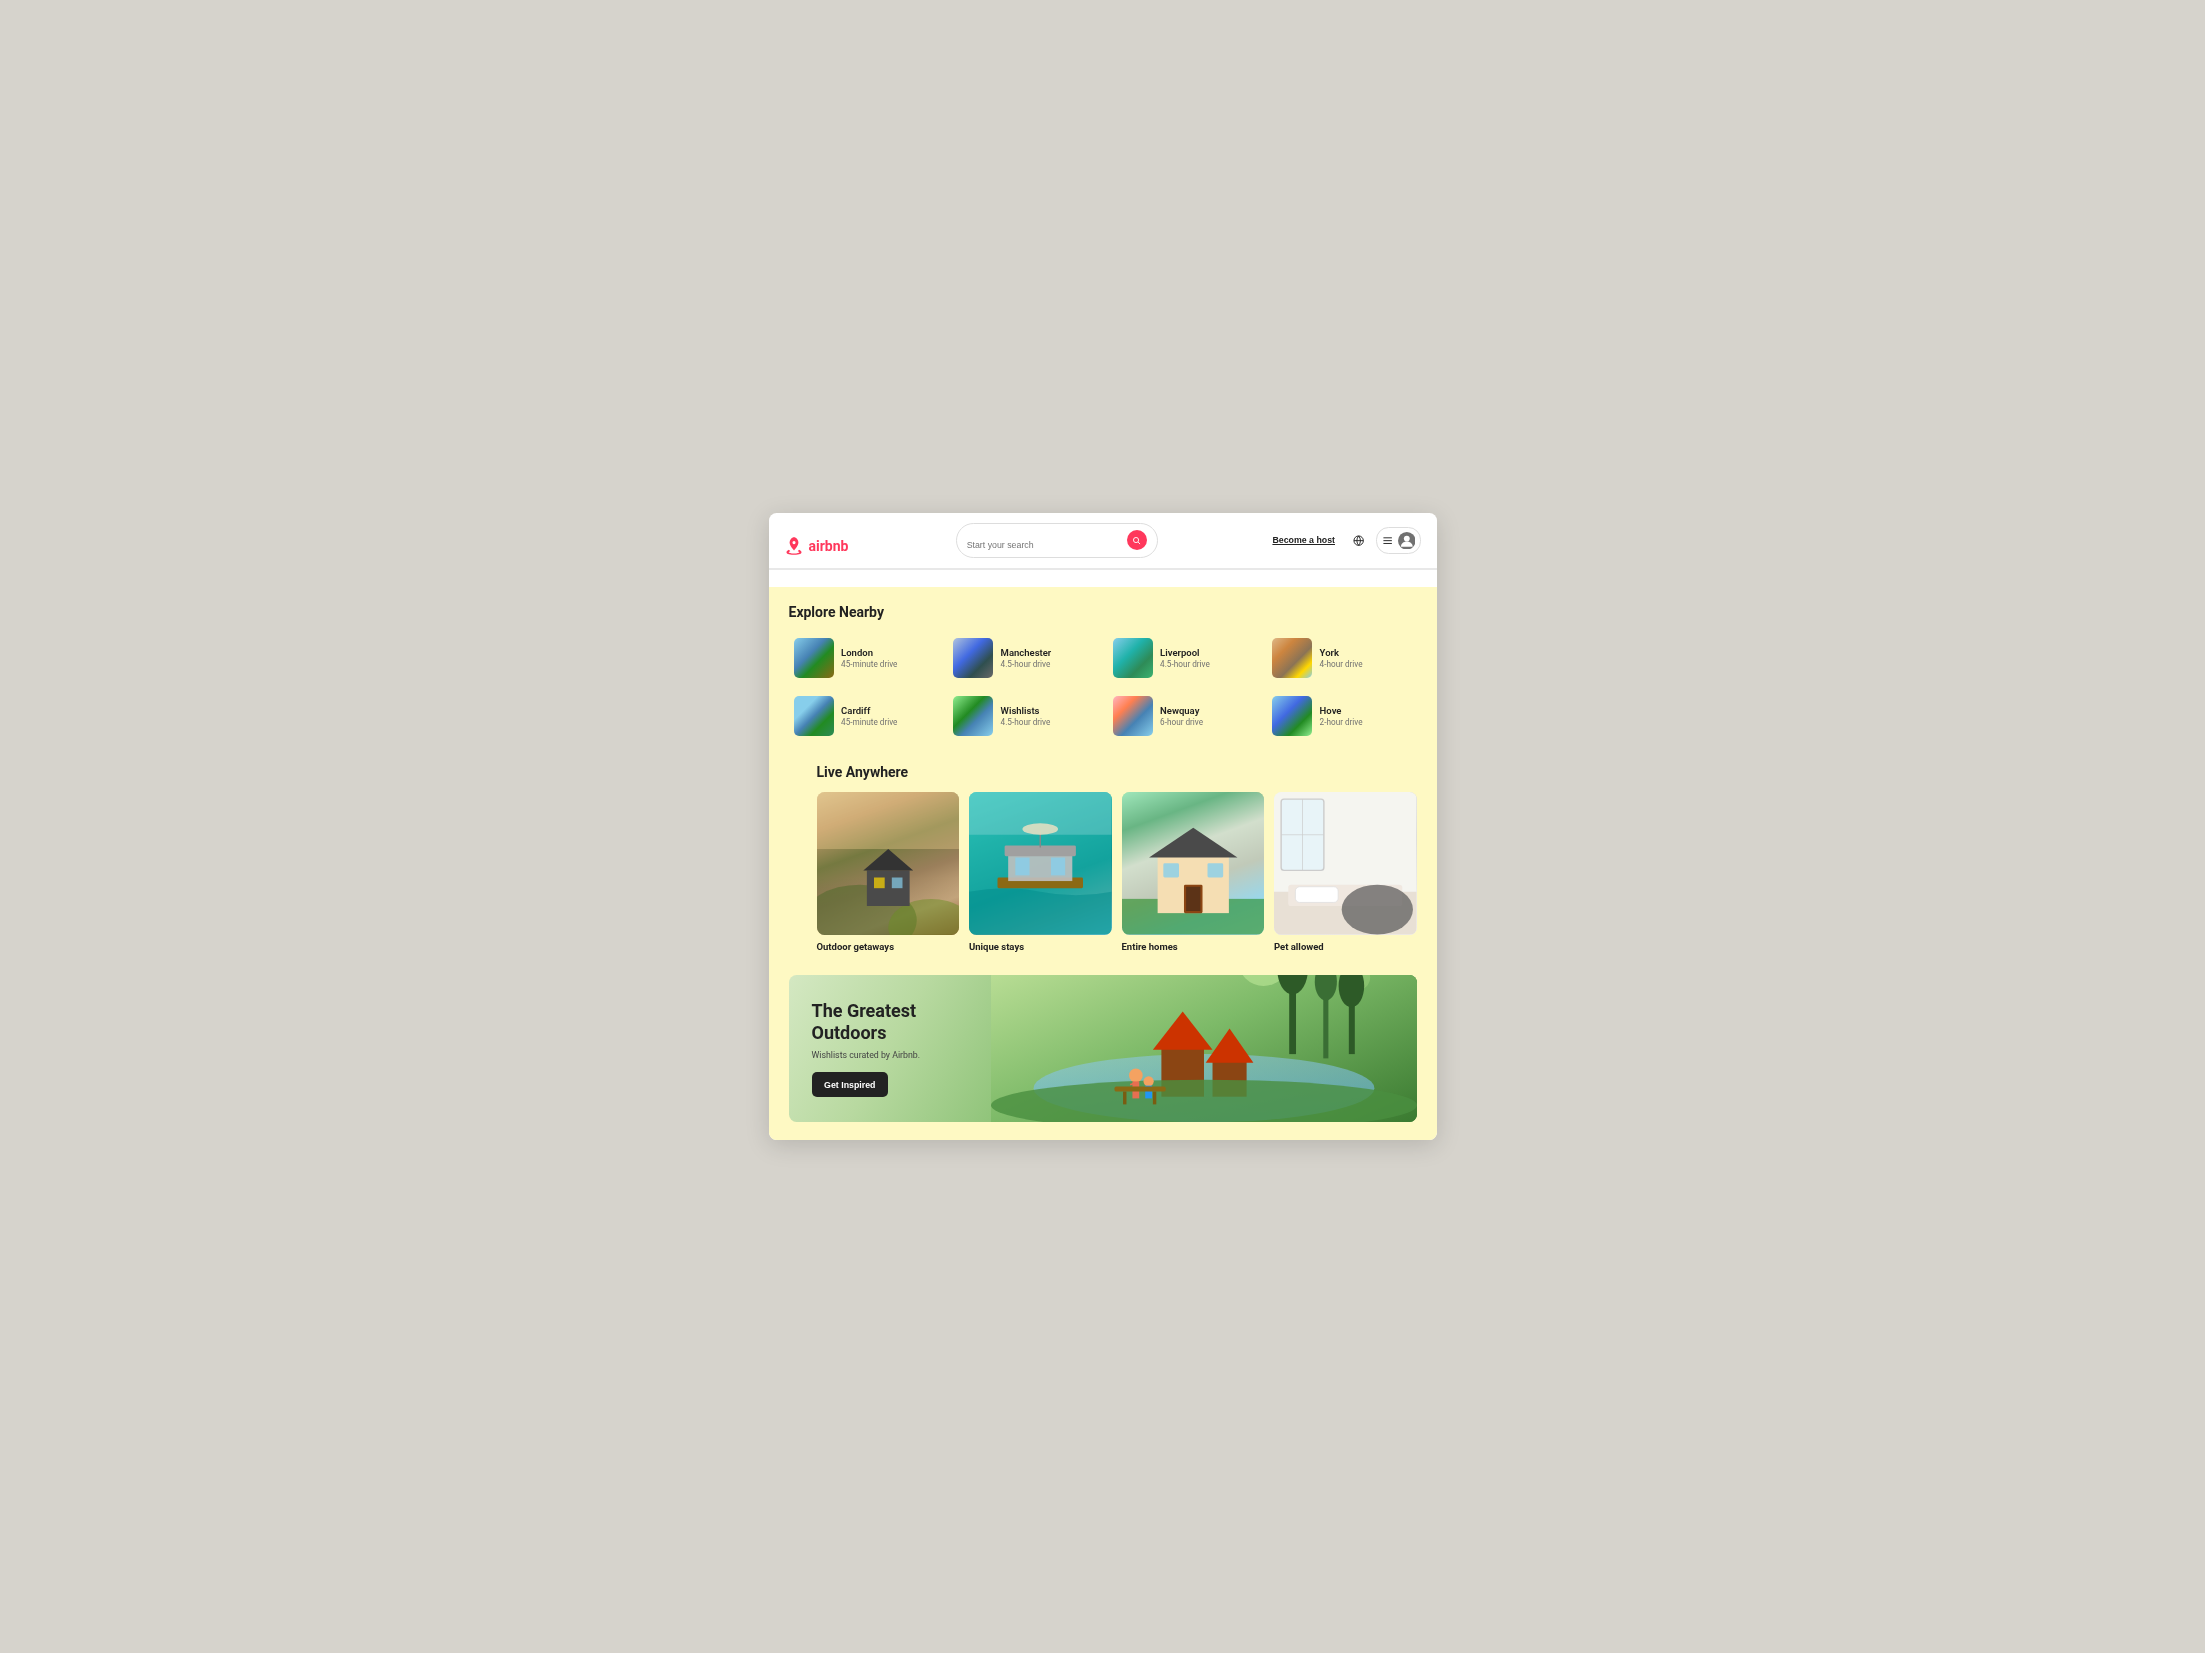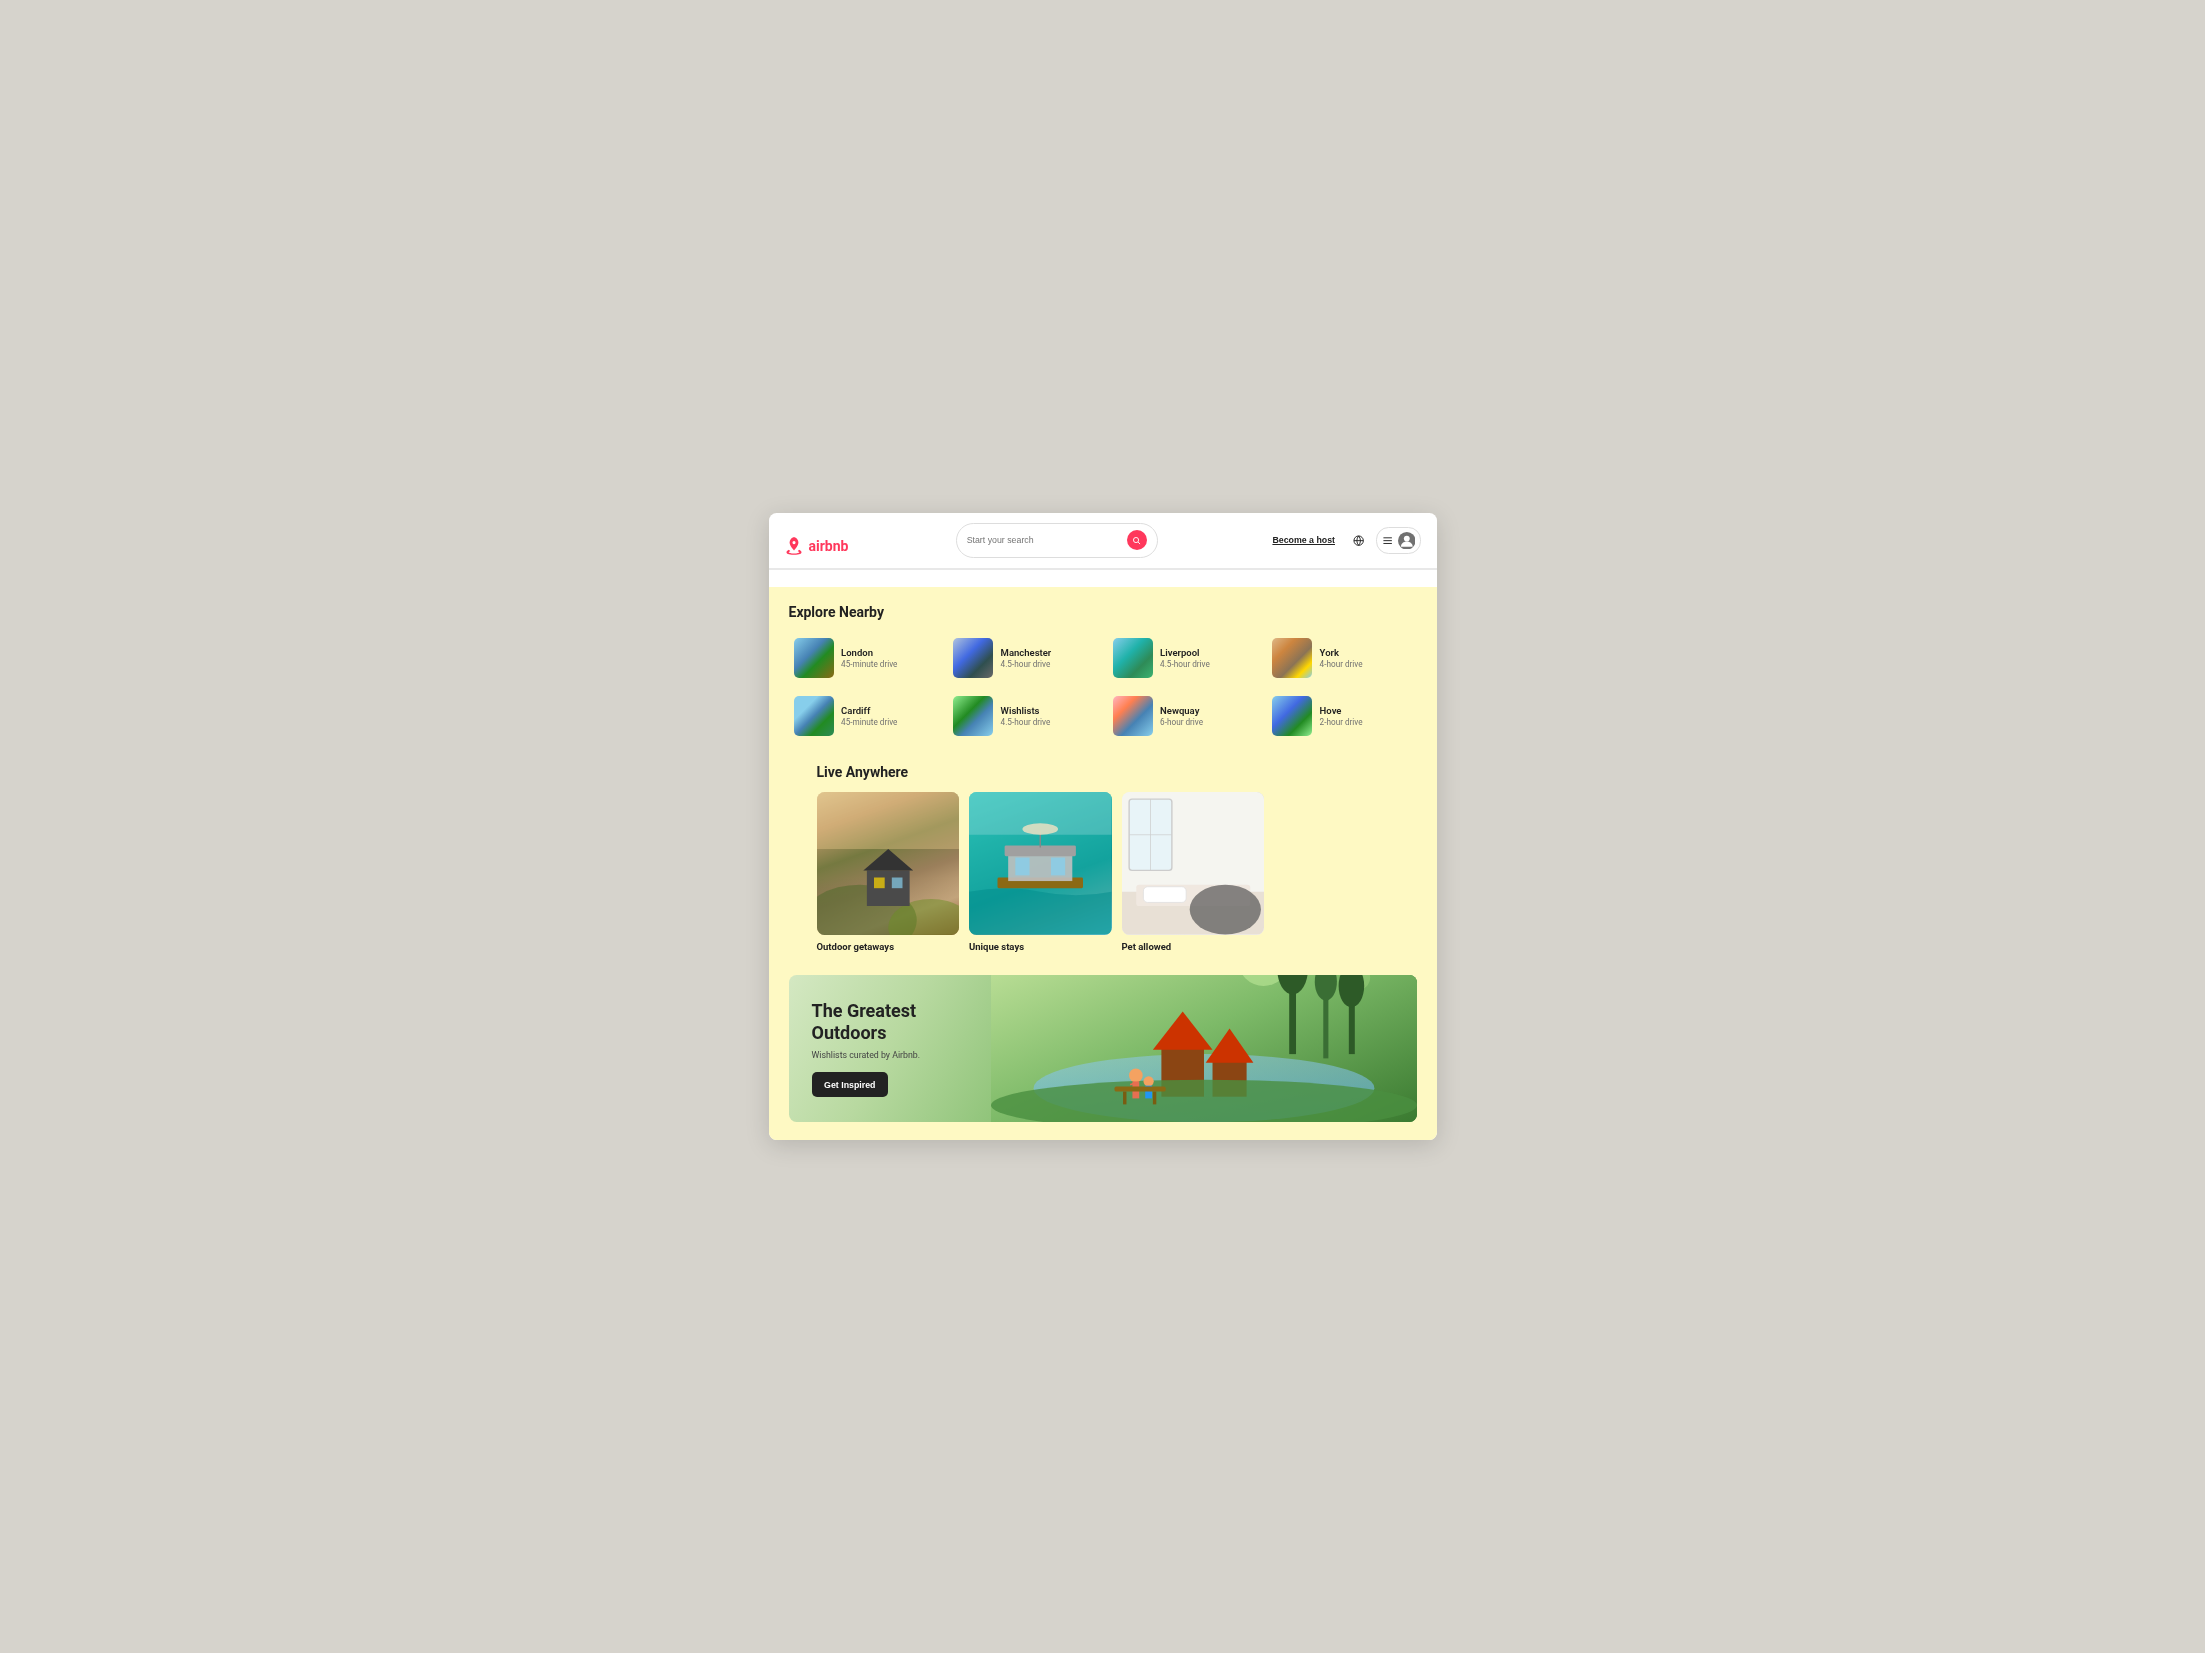--- a/index.html
+++ b/index.html
@@ -39,21 +39,21 @@
       width: 20px;
       height: 20px;
     }
     .logo-text {
       font-size: 14px;
       font-weight: 700;
       color: #FF385C;
     }
     .search-bar {
       display: flex;
-      align-items: center;
+      align-items: flex-end;
       border: 0.6px solid #ddd;
       border-radius: 25px;
       padding: 6.3px 10px;
       gap: 5px;
       width: 202px;
     }
     .search-bar input {
       border: none;
       outline: none;
       font-size: 8.8px;
@@ -425,20 +425,42 @@
 
               <line x1="100" y1="55" x2="100" y2="78" stroke="#888" stroke-width="2"></line>
               <ellipse cx="100" cy="52" rx="25" ry="8" fill="#F5DEB3" opacity="0.9"></ellipse>
 
               <rect width="200" height="60" fill="#B0E0E6" opacity="0.3"></rect>
             </svg>
           </div>
           <div class="card-label">Unique stays</div>
         </div>
 
+        <div class="card">
+          <div class="card-img img-entire">
+            <svg viewBox="0 0 200 200" style="width:100%;height:100%;">
+
+              <rect width="200" height="200" fill="#B0E0E6" opacity="0.5"></rect>
+
+              <rect x="0" y="150" width="200" height="50" fill="#228B22" opacity="0.6"></rect>
+
+              <rect x="50" y="90" width="100" height="80" fill="#F5DEB3"></rect>
+
+              <polygon points="38,92 100,50 162,92" fill="#4a4a4a"></polygon>
+
+              <rect x="87" y="130" width="26" height="40" fill="#8B4513" rx="2"></rect>
+
+              <rect x="58" y="100" width="22" height="20" fill="#87CEEB" opacity="0.8" rx="2"></rect>
+              <rect x="120" y="100" width="22" height="20" fill="#87CEEB" opacity="0.8" rx="2"></rect>
+
+              <rect x="90" y="133" width="20" height="34" fill="#5C3317"></rect>
+            </svg>
+          </div>
+          <div class="card-label">Entire homes</div>
+        </div>
 
         <div class="card">
           <div class="card-img img-pet">
             <svg viewBox="0 0 200 200" style="width:100%;height:100%;">
 
               <rect width="200" height="200" fill="#F5F5F0"></rect>
 
               <rect x="10" y="10" width="60" height="100" fill="#E8F4F8" rx="4" stroke="#ccc" stroke-width="2"></rect>
               <line x1="40" y1="10" x2="40" y2="110" stroke="#ccc" stroke-width="1"></line>
               <line x1="10" y1="60" x2="70" y2="60" stroke="#ccc" stroke-width="1"></line>

